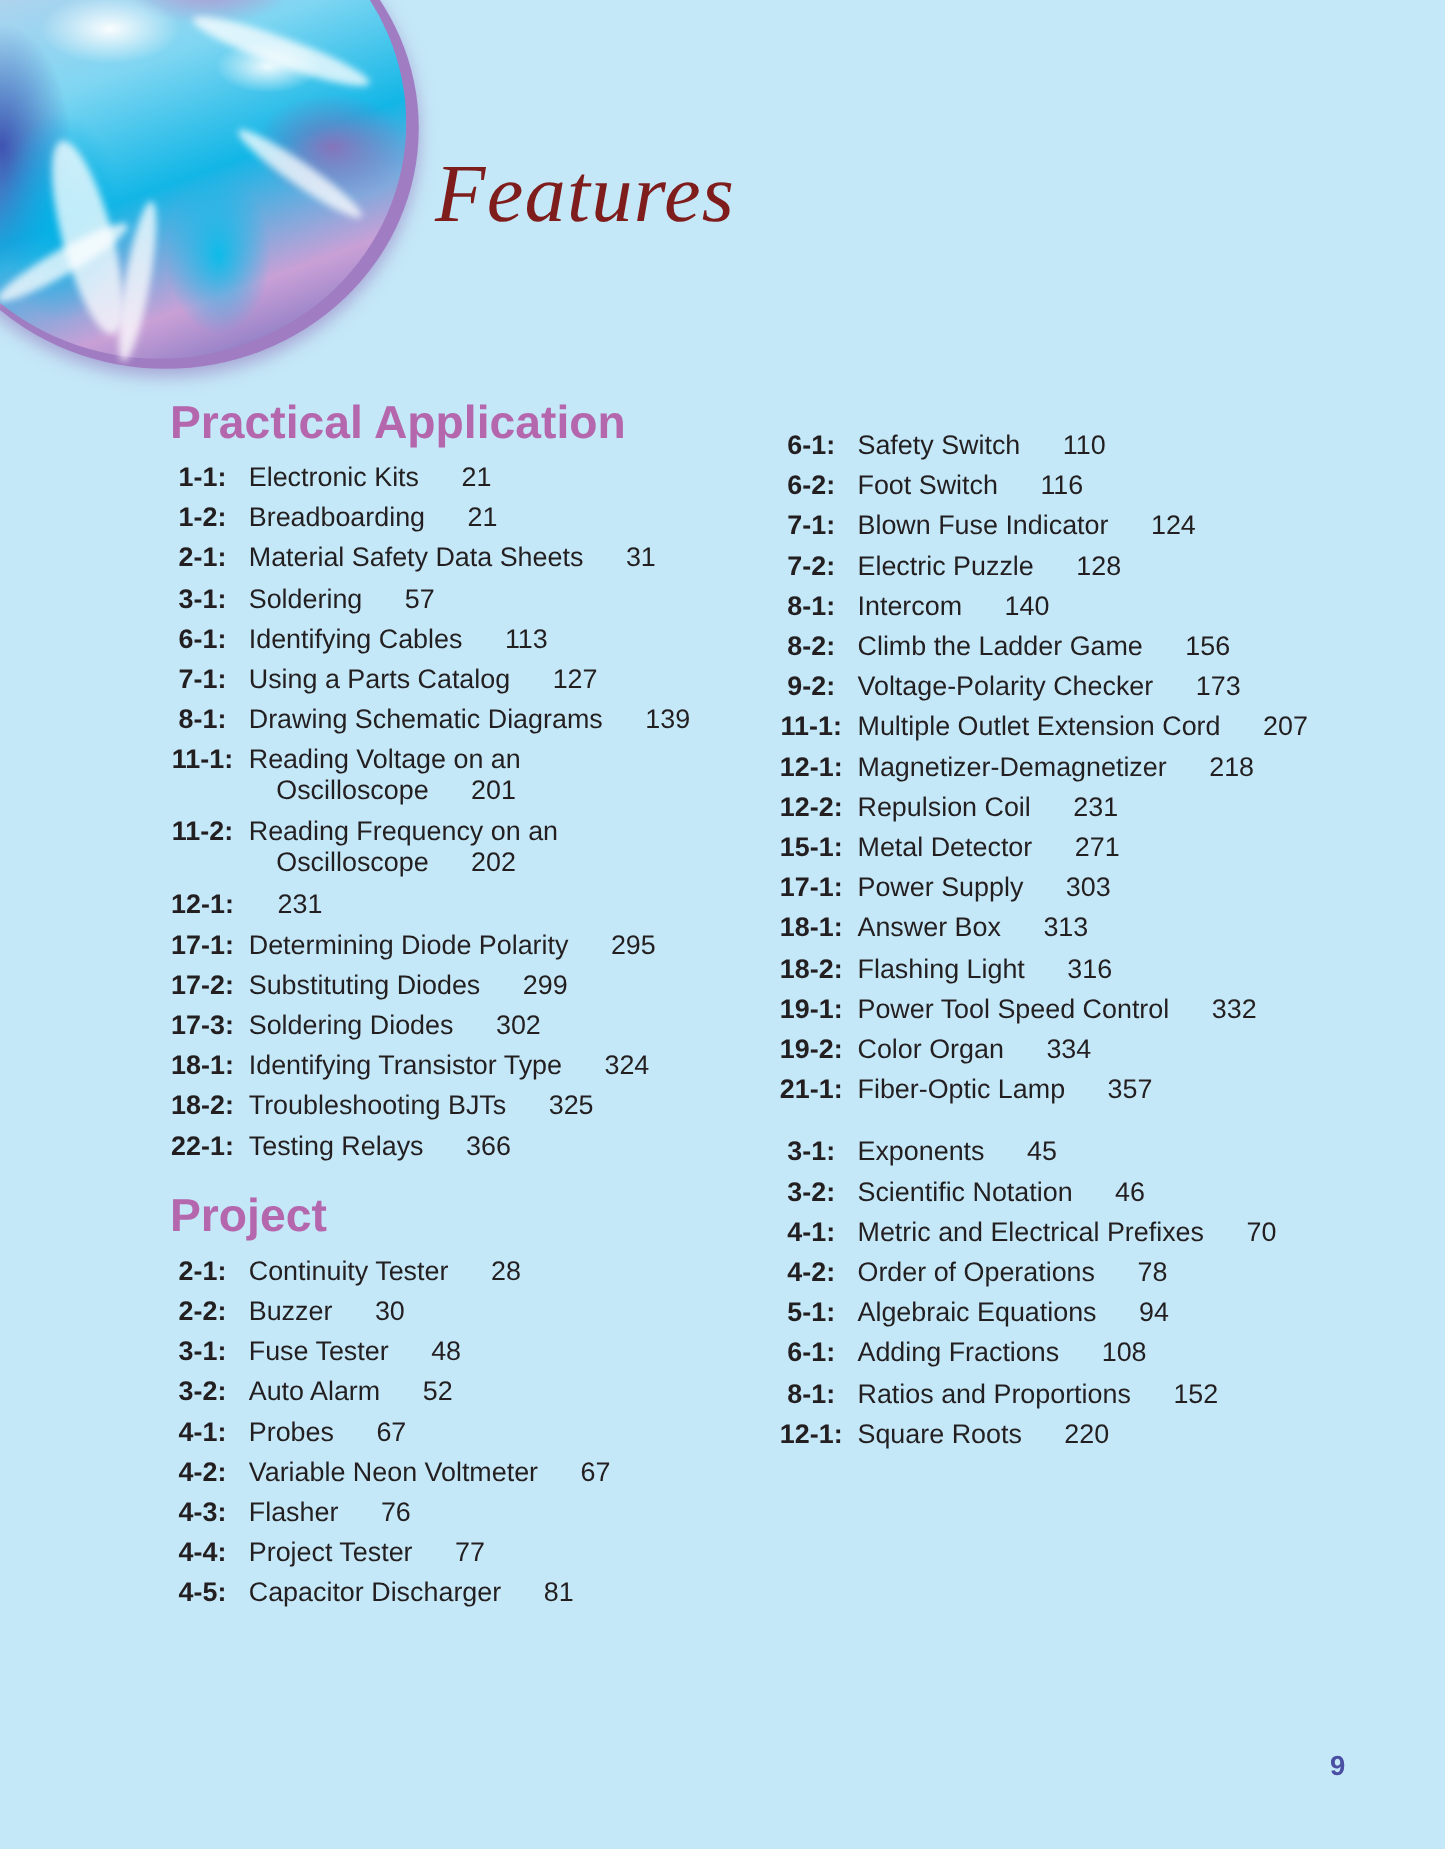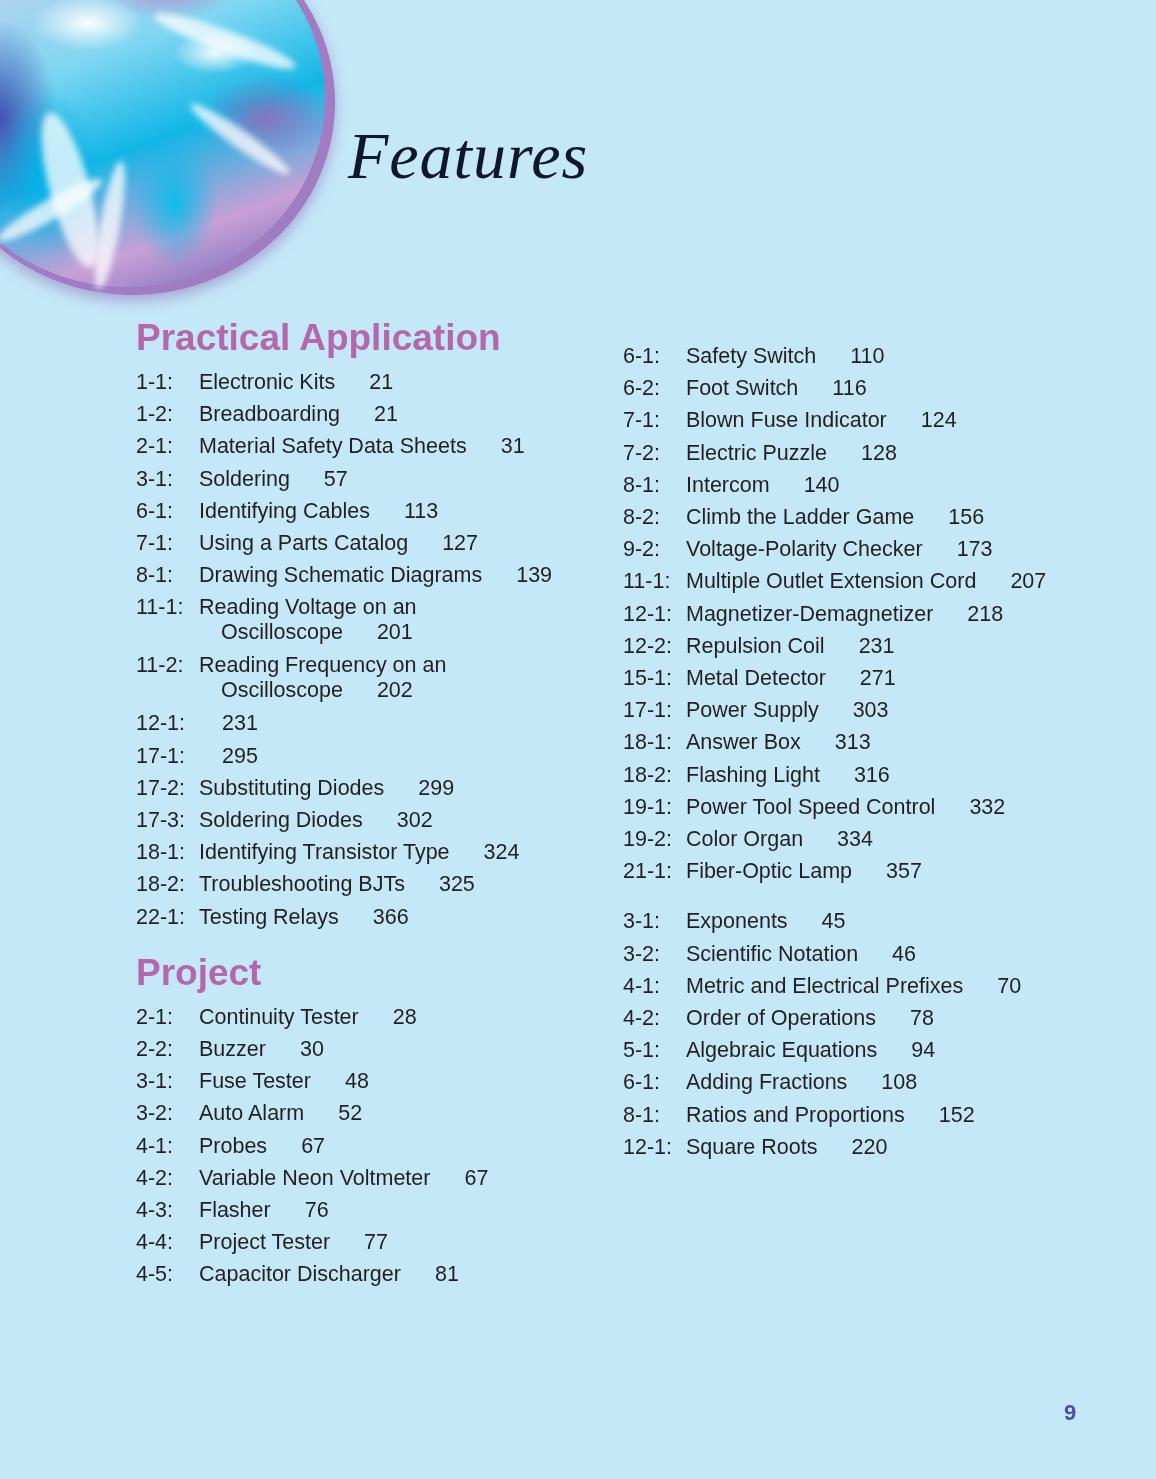--- a/index.html
+++ b/index.html
@@ -35,21 +35,21 @@
         linear-gradient(160deg, #e8d0ea 0%, #7fd6f2 40%, #12b6e6 60%, #c9a0d6 80%, #5b5fb8 100%);
     }
     .streak { position: absolute; background: rgba(255,255,255,0.75); border-radius: 50%; filter: blur(3px); }
 
     .title {
       position: absolute;
       left: 348px; top: 118px;
       font-family: "Liberation Serif", "DejaVu Serif", serif;
       font-style: italic;
       font-size: 66px;
-      color: #0f172a;
+      color: #7f1d1d;
       letter-spacing: 1px;
     }
     .column { position: absolute; }
     .col-left { left: 136px; top: 316px; }
     .col-right { left: 623px; top: 340px; }
 
     .section-heading {
       font-family: "Liberation Sans", sans-serif;
       font-weight: bold;
       font-size: 37px;
@@ -57,22 +57,22 @@
       margin: 0 0 6px 0;
       line-height: 44px;
     }
     .entry {
       display: flex;
       font-size: 21.5px;
       line-height: 32.2px;
     }
     .entry .num {
       width: 52px;
-      text-align: left;
-      font-weight: normal;
+      text-align: center;
+      font-weight: bold;
       flex-shrink: 0;
     }
     .entry .text { padding-left: 11px; }
     .entry .page { padding-left: 34px; }
     .entry.two-line { flex-direction: column; line-height: 26px; margin-bottom: 6px; }
     .entry.two-line .row1 { display: flex; line-height: 32px; }
     .entry.two-line .row2 { padding-left: 85px; line-height: 22px; margin-top: -2px; }
 
     .spacer-section { height: 18px; }
     .page-number {
@@ -149,20 +149,21 @@
           <span class="text">Reading Frequency on an</span>
         </div>
       <div class="row2"><span>Oscilloscope</span><span class="page">202</span></div>
     </div>
     <div class="entry">
         <span class="num">12-1:</span>
         <span class="page">231</span>
       </div>
     <div class="entry">
         <span class="num">17-1:</span>
+        <span class="text">Determining Diode Polarity</span>
         <span class="page">295</span>
       </div>
     <div class="entry">
         <span class="num">17-2:</span>
         <span class="text">Substituting Diodes</span>
         <span class="page">299</span>
       </div>
     <div class="entry">
         <span class="num">17-3:</span>
         <span class="text">Soldering Diodes</span>

